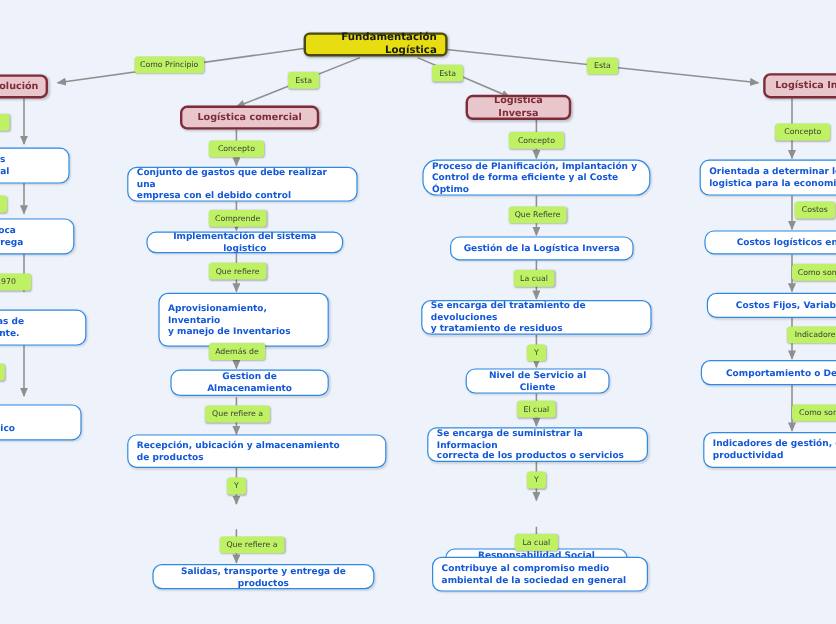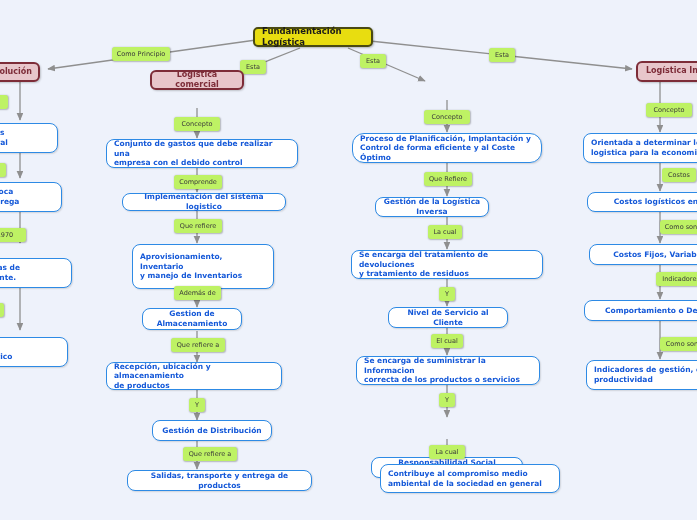--- a/index.html
+++ b/index.html
@@ -32,21 +32,21 @@
     white-space: pre-line;
   }
   
   .n-root {
     background: #e8dd10;
     border: 2px solid #4a4a12;
     color: #1a1a1a;
     font-weight: bold;
     font-size: 8.5px;
     justify-content: center;
-    text-align: left;
+    text-align: right;
     padding: 0 7px;
     border-radius: 5px;
     box-shadow: 1px 1px 2px rgba(0,0,0,0.25);
   }
   
   .n-cat {
     background: #e8c6cb;
     border: 2px solid #7d2c38;
     color: #7d2c38;
     font-weight: bold;
@@ -182,21 +182,21 @@
   </div>
   <div class="node n-leaf" style="left:-52px; top:337px; width:120px; height:30px;">
     <span>laneación
 ema logístico</span>
   </div>
 
   <div class="pill" style="left:240px; top:60px; width:26px; height:14px;">
     <span>Esta</span>
   </div>
 
-  <div class="node n-cat" style="left:150px; top:70px; width:94px; height:20px;">
+  <div class="node n-cat" style="left:150px; top:88px; width:116px; height:20px;">
     <span>Logística comercial</span>
   </div>
 
   <div class="pill" style="left:174px; top:117px; width:46px; height:14px;">
     <span>Concepto</span>
   </div>
   <div class="node n-leaf" style="left:106px; top:139px; width:192px; height:29px;">
     <span>Conjunto de gastos que debe realizar una
 empresa con el debido control</span>
   </div>
@@ -212,63 +212,63 @@
     <span>Que refiere</span>
   </div>
   <div class="node n-leaf" style="left:132px; top:244px; width:142px; height:45px;">
     <span>Aprovisionamiento, Inventario
 y manejo de Inventarios</span>
   </div>
 
   <div class="pill" style="left:174px; top:286px; width:47px; height:14px;">
     <span>Además de</span>
   </div>
-  <div class="node n-leaf center" style="left:142px; top:308px; width:100px; height:22px;">
+  <div class="node n-leaf center" style="left:142px; top:308px; width:132px; height:22px;">
     <span>Gestion de Almacenamiento</span>
   </div>
 
   <div class="pill" style="left:171px; top:338px; width:54px; height:14px;">
     <span>Que refiere a</span>
   </div>
-  <div class="node n-leaf" style="left:106px; top:362px; width:176px; height:28px;">
+  <div class="node n-leaf" style="left:106px; top:362px; width:216px; height:28px;">
     <span>Recepción, ubicación y almacenamiento
 de productos</span>
   </div>
 
   <div class="pill" style="left:189px; top:398px; width:16px; height:14px;">
     <span>Y</span>
   </div>
-  <div class="node n-leaf center" style="left:152px; top:420px; width:120px; height:21px;">
-    <span>Gestión de Distribución</span>
-  </div>
 
   <div class="pill" style="left:183px; top:447px; width:54px; height:14px;">
     <span>Que refiere a</span>
   </div>
   <div class="node n-leaf center" style="left:127px; top:470px; width:185px; height:21px;">
     <span>Salidas, transporte y entrega de productos</span>
   </div>
 
   <div class="pill" style="left:360px; top:54px; width:26px; height:14px;">
     <span>Esta</span>
   </div>
 
+  <div class="node n-cat" style="left:388px; top:79px; width:88px; height:21px;">
+    <span>Logística Inversa</span>
+  </div>
 
   <div class="pill" style="left:424px; top:110px; width:46px; height:14px;">
     <span>Concepto</span>
   </div>
   <div class="node n-leaf" style="left:352px; top:133px; width:190px; height:30px;border-radius:12px;">
     <span>Proceso de Planificación, Implantación y
 Control de forma eficiente y al Coste Óptimo</span>
   </div>
 
   <div class="pill" style="left:424px; top:172px; width:48px; height:14px;">
     <span>Que Refiere</span>
   </div>
-  <div class="node n-leaf center" style="left:375px; top:197px; width:114px; height:20px;">
+  <div class="node n-leaf center" style="left:375px; top:197px; width:153px; height:20px;">
     <span>Gestión de la Logística Inversa</span>
   </div>
 
   <div class="pill" style="left:428px; top:225px; width:34px; height:14px;">
     <span>La cual</span>
   </div>
   <div class="node n-leaf" style="left:351px; top:250px; width:192px; height:29px;">
     <span>Se encarga del tratamiento de devoluciones
 y tratamiento de residuos</span>
   </div>
@@ -291,21 +291,21 @@
   <div class="pill" style="left:439px; top:393px; width:16px; height:14px;">
     <span>Y</span>
   </div>
   <div class="node n-leaf center" style="left:371px; top:418px; width:152px; height:21px;margin-top:39px;">
     <span>Responsabilidad Social Corporativa</span>
   </div>
 
   <div class="pill" style="left:429px; top:445px; width:36px; height:14px;">
     <span>La cual</span>
   </div>
-  <div class="node n-leaf" style="left:360px; top:464px; width:180px; height:29px;margin-left:20px;">
+  <div class="node n-leaf" style="left:360px; top:464px; width:180px; height:29px;">
     <span>Contribuye al compromiso medio
 ambiental de la sociedad en general</span>
   </div>
 
   <div class="pill" style="left:489px; top:48px; width:26px; height:14px;">
     <span>Esta</span>
   </div>
 
   <div class="node n-cat" style="left:636px; top:61px; width:100px; height:21px; justify-content:flex-start; padding-left:8px;">
     <span>Logística Integral</span>

